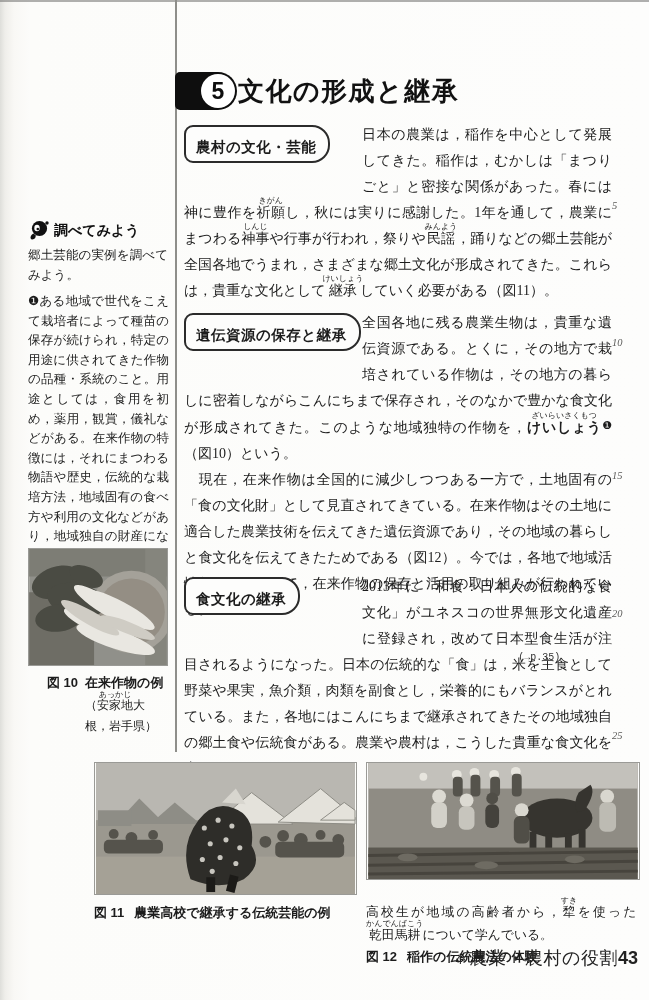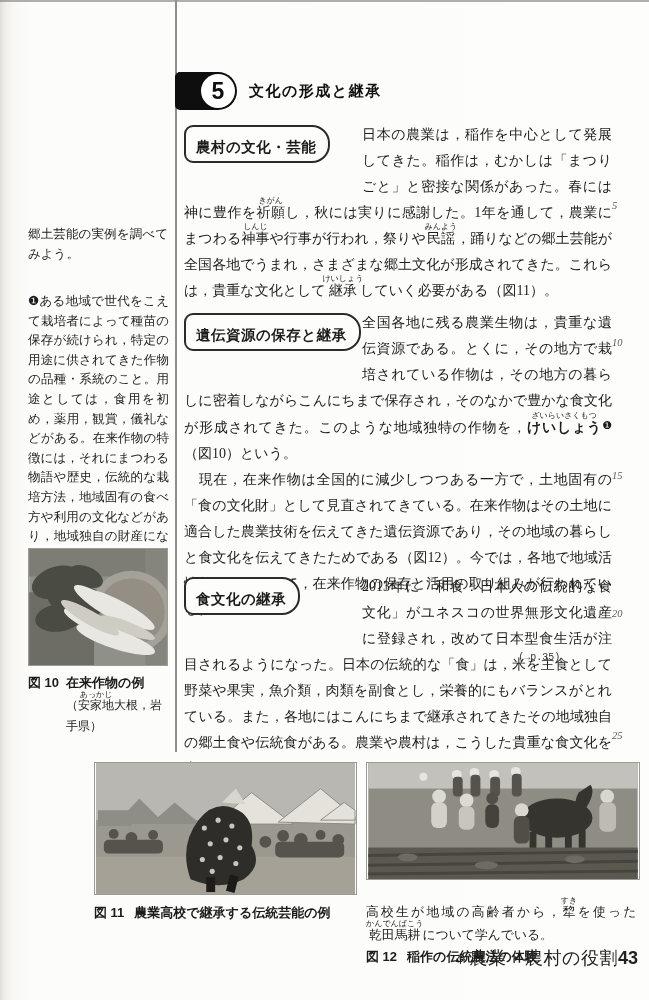--- a/index.html
+++ b/index.html
@@ -9,21 +9,21 @@
         color:#1c1c1c;}
   .page::before{content:"";position:absolute;top:0;left:0;right:0;height:2px;background:#70706d;opacity:.55;}
   .vrule{position:absolute;left:175px;top:0;width:2px;height:752px;background:#8e8e8a;}
 
   
   .header{position:absolute;left:175px;top:72px;height:38px;display:flex;align-items:center;}
   .badge{position:relative;width:62px;height:38px;background:#0e0e0e;border-radius:5px 19px 19px 5px;flex:0 0 auto;}
   .badge-circle{position:absolute;right:2px;top:2px;width:34px;height:34px;border-radius:50%;background:#fff;
         display:flex;align-items:center;justify-content:center;
         font-family:"Liberation Sans",sans-serif;font-weight:bold;font-size:23px;color:#0e0e0e;}
-  .header-title{margin-left:12px;font-family:"Liberation Sans",sans-serif;font-weight:bold;font-size:15px;letter-spacing:1.5px;color:#111;text-align:center;}
+  .header-title{margin-left:1px;font-family:"Liberation Sans",sans-serif;font-weight:bold;font-size:26px;letter-spacing:1.5px;color:#111;text-align:center;}
 
   
   .main-col{position:absolute;left:184px;width:428px;font-size:14px;line-height:26px;text-align:justify;}
   .sec1{top:122px;}.sec2{top:310px;}.sec3{top:574px;}
   .sec-head-wrap{float:left;width:178px;height:54px;}
   .sec-head{display:inline-block;margin-top:3px;padding:10px 12px 4px 10px;border:2px solid #2b2b2b;
         border-radius:9px 18px 18px 9px;font-family:"Liberation Sans",sans-serif;font-weight:bold;
         font-size:14.5px;line-height:20px;letter-spacing:.5px;background:#fdfdfc;}
   .para{margin:0;}
   ruby{ruby-align:center;}
@@ -40,21 +40,21 @@
   
   .research{position:absolute;left:28px;top:220px;width:140px;}
   .research-head{display:flex;align-items:center;gap:5px;font-family:"Liberation Sans",sans-serif;
         font-weight:bold;font-size:14px;color:#111;}
   .research-body{margin-top:5px;font-size:12.5px;line-height:19.5px;text-align:justify;}
   .footnote{position:absolute;left:28px;top:292px;width:141px;font-size:12.5px;line-height:19.6px;text-align:justify;}
 
   
   .photo{display:block;border:1px solid #9a9a96;box-sizing:border-box;}
   .fig10{position:absolute;left:28px;top:548px;width:140px;}
-  .fig10-cap{margin-top:8px;display:flex;gap:7px;font-family:"Liberation Sans",sans-serif;font-size:13px;}
+  .fig10-cap{margin-top:8px;display:flex;gap:7px;font-family:"Liberation Sans",sans-serif;font-size:13px;margin-left:19px;}
   .fig-id{font-weight:bold;white-space:nowrap;}
   .fig10-cap-text{width:100px;}
   .fig10-title{font-weight:bold;}
   .fig10-sub{font-weight:normal;font-size:12px;line-height:21px;}
   .fig11{position:absolute;left:94px;top:762px;width:295px;}
   .fig11-cap{margin-top:9px;font-family:"Liberation Sans",sans-serif;font-size:13px;font-weight:bold;white-space:nowrap;}
   .fig12{position:absolute;left:366px;top:762px;width:274px;}
   .fig12-desc{margin-top:16px;font-size:12.8px;line-height:20px;text-align:justify;}
   .fig12-cap{margin-top:3px;font-family:Liberation Sans, sans-serif;font-size:13px;font-weight:bold;white-space:nowrap;}
   .cap-gap{display:inline-block;width:10px;}
@@ -101,20 +101,30 @@
     <p class="para"><span>2013年に「和食：日本人の伝統的な食文化」がユネスコの世界無形文化遺産に登録され，改めて</span><span class="under-note">日本型食生活<span class="under-note-text">(→p.35)</span></span><span>が注目されるようになった。日本の伝統的な「食」は，米を主食として野菜や果実，魚介類，肉類を副食とし，栄養的にもバランスがとれている。また，各地にはこんにちまで継承されてきたその地域独自の郷土食や伝統食がある。農業や農村は，こうした貴重な食文化を支えている。</span></p>
   </div>
 
   <span class="line-num" style="top:200px">5</span>
   <span class="line-num" style="top:337px">10</span>
   <span class="line-num" style="top:470px">15</span>
   <span class="line-num" style="top:608px">20</span>
   <span class="line-num" style="top:730px">25</span>
 
   <div class="research">
+    <div class="research-head">
+      <svg width="21" height="21" viewBox="0 0 21 21">
+        <circle cx="11.5" cy="8.5" r="7.6" fill="#111"></circle>
+        <circle cx="19" cy="3" r="1.7" fill="#111"></circle>
+        <ellipse cx="9" cy="8" rx="2.7" ry="3.3" fill="#fff"></ellipse>
+        <circle cx="9.8" cy="9" r="1.3" fill="#111"></circle>
+        <path d="M5.5 13.5 Q2 15.5 2.6 18.2 Q3.3 20.3 6 19 Q7.6 18 7.9 15.4 Z" fill="#111"></path>
+      </svg>
+      <span>調べてみよう</span>
+    </div>
     <div class="research-body">郷土芸能の実例を調べてみよう。</div>
   </div>
 
   <div class="footnote"><span>❶</span><span>ある地域で世代をこえて栽培者によって種苗の保存が続けられ，特定の用途に供されてきた作物の品種・系統のこと。用途としては，食用を初め，薬用，観賞，儀礼などがある。在来作物の特徴には，それにまつわる物語や歴史，伝統的な栽培方法，地域固有の食べ方や利用の文化などがあり，地域独自の財産になっている。</span></div>
 
   <div class="fig10">
     <svg class="photo" width="140" height="118" viewBox="0 0 140 118">
       <rect width="140" height="118" fill="#90908a"></rect>
       <rect width="140" height="28" fill="#7d7d75"></rect>
       <rect x="118" y="0" width="22" height="118" fill="#85857d"></rect>

